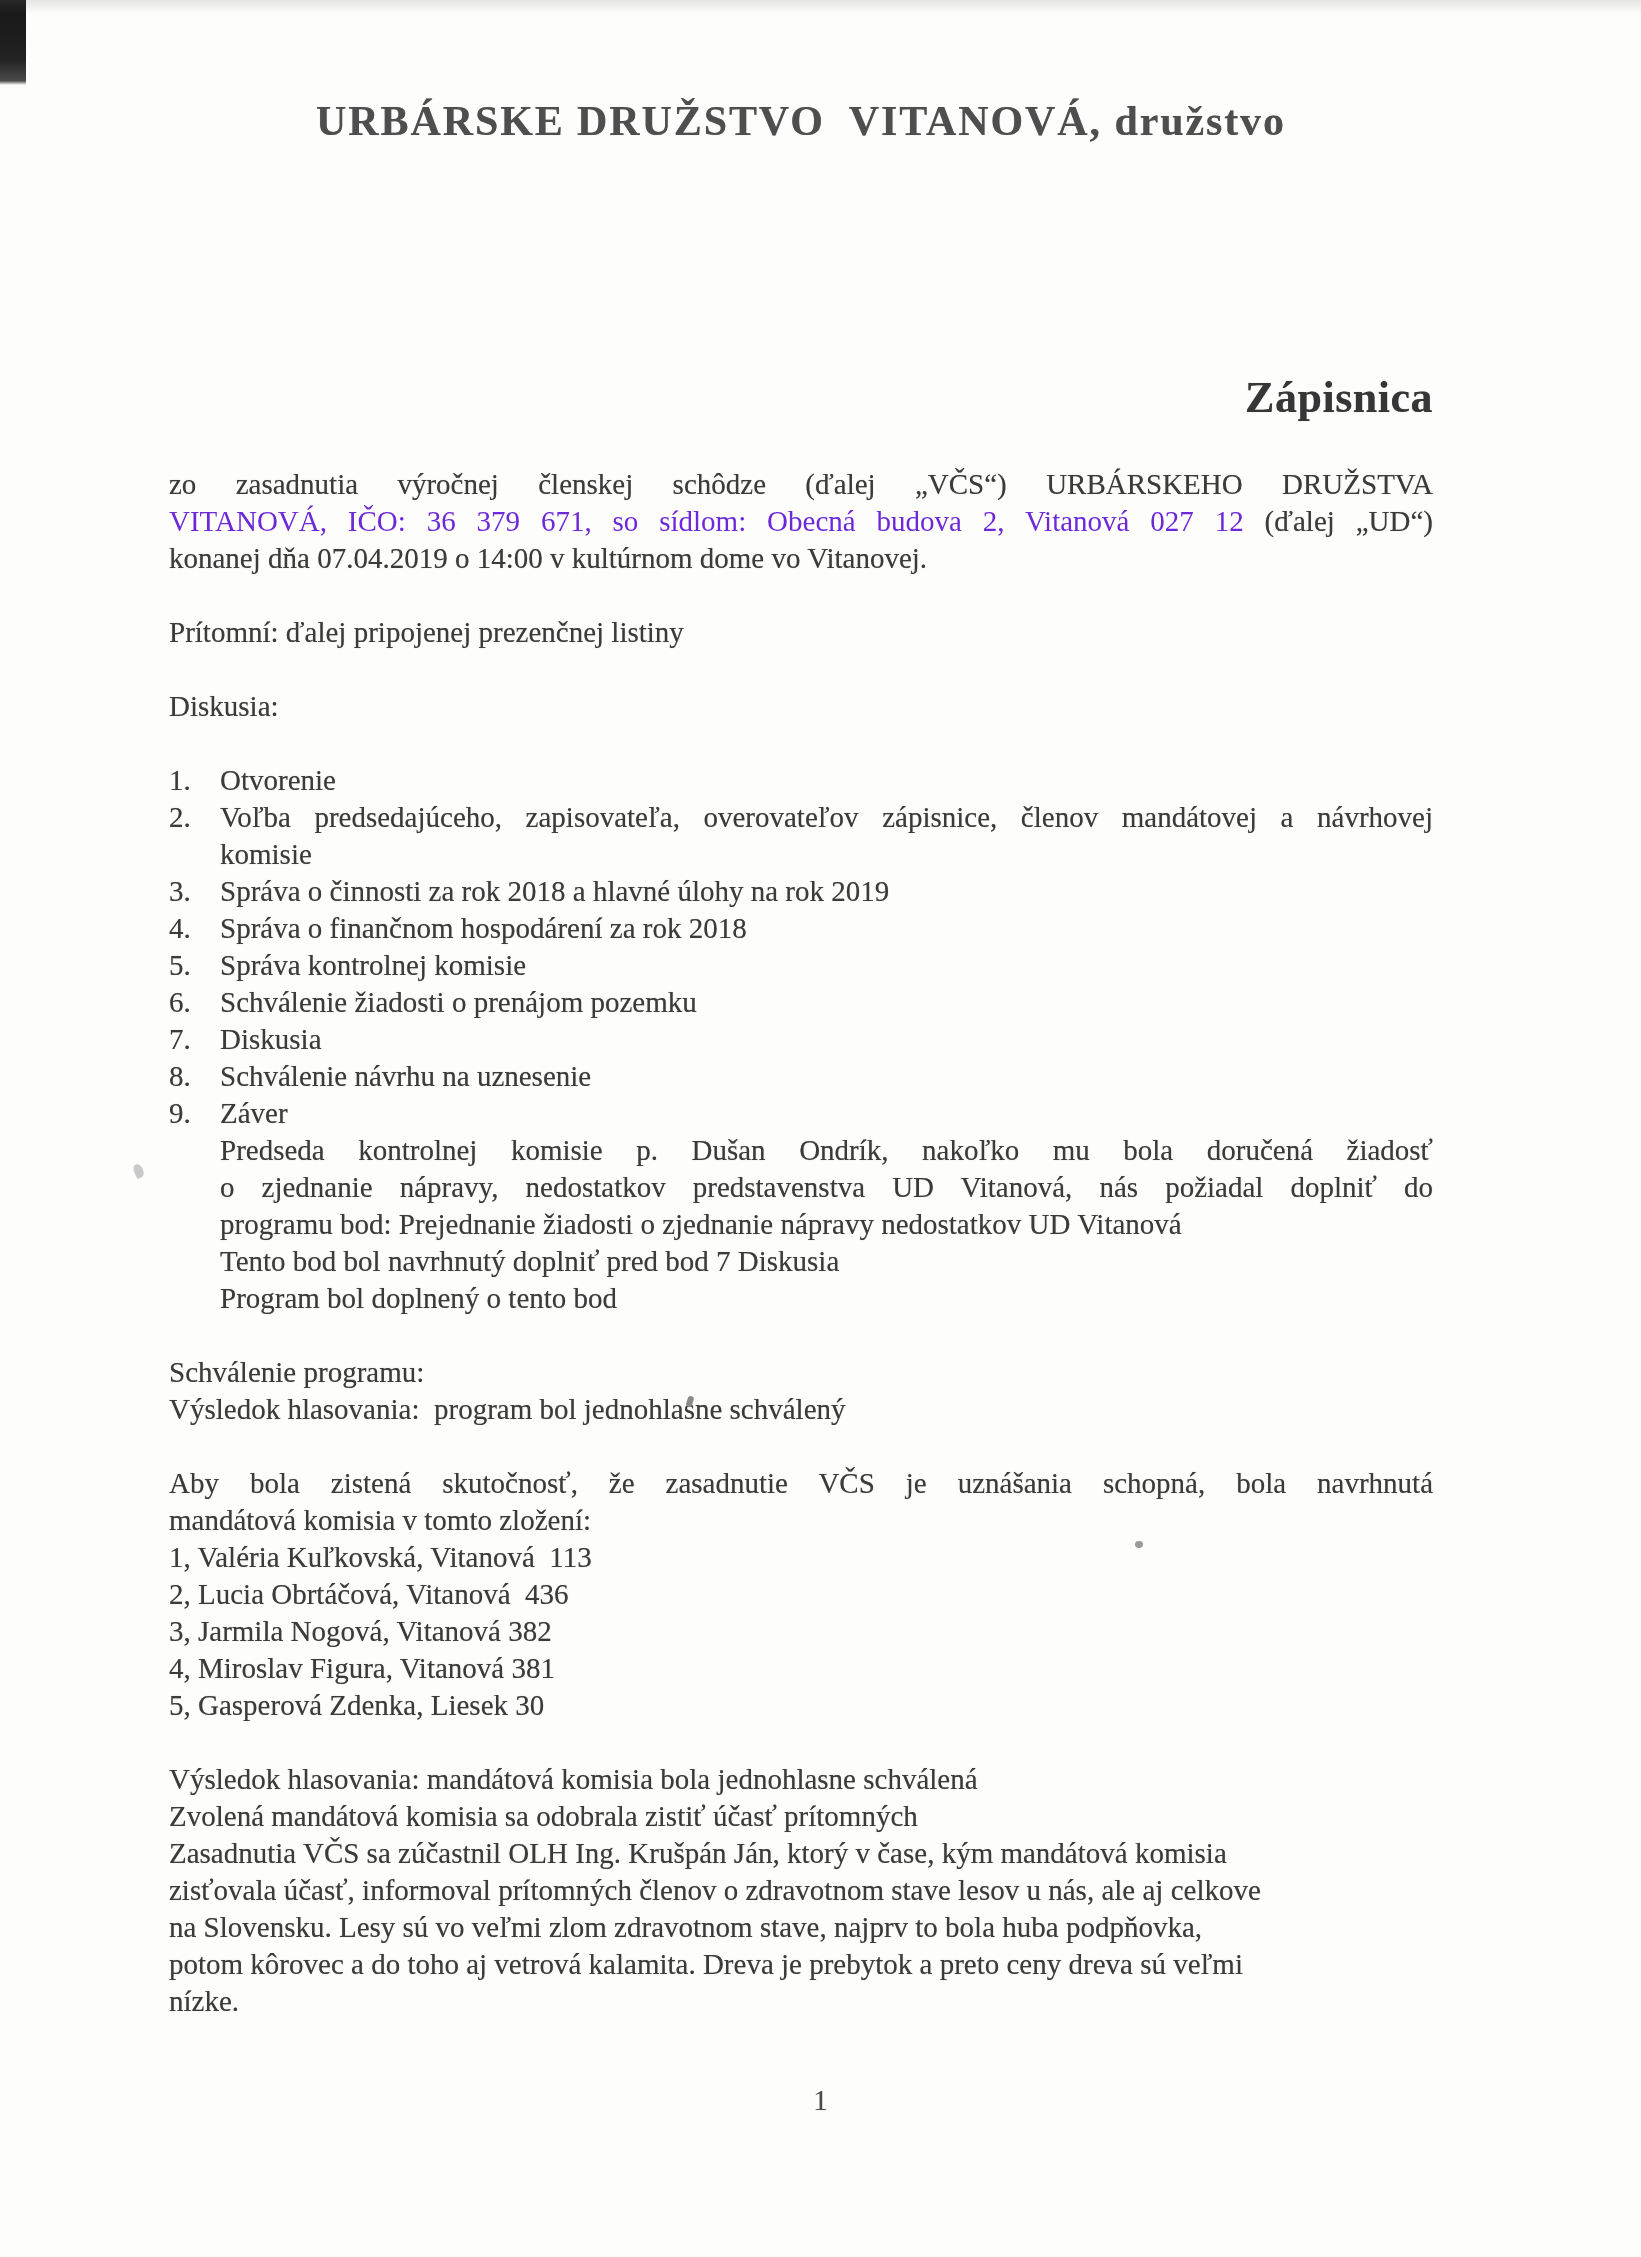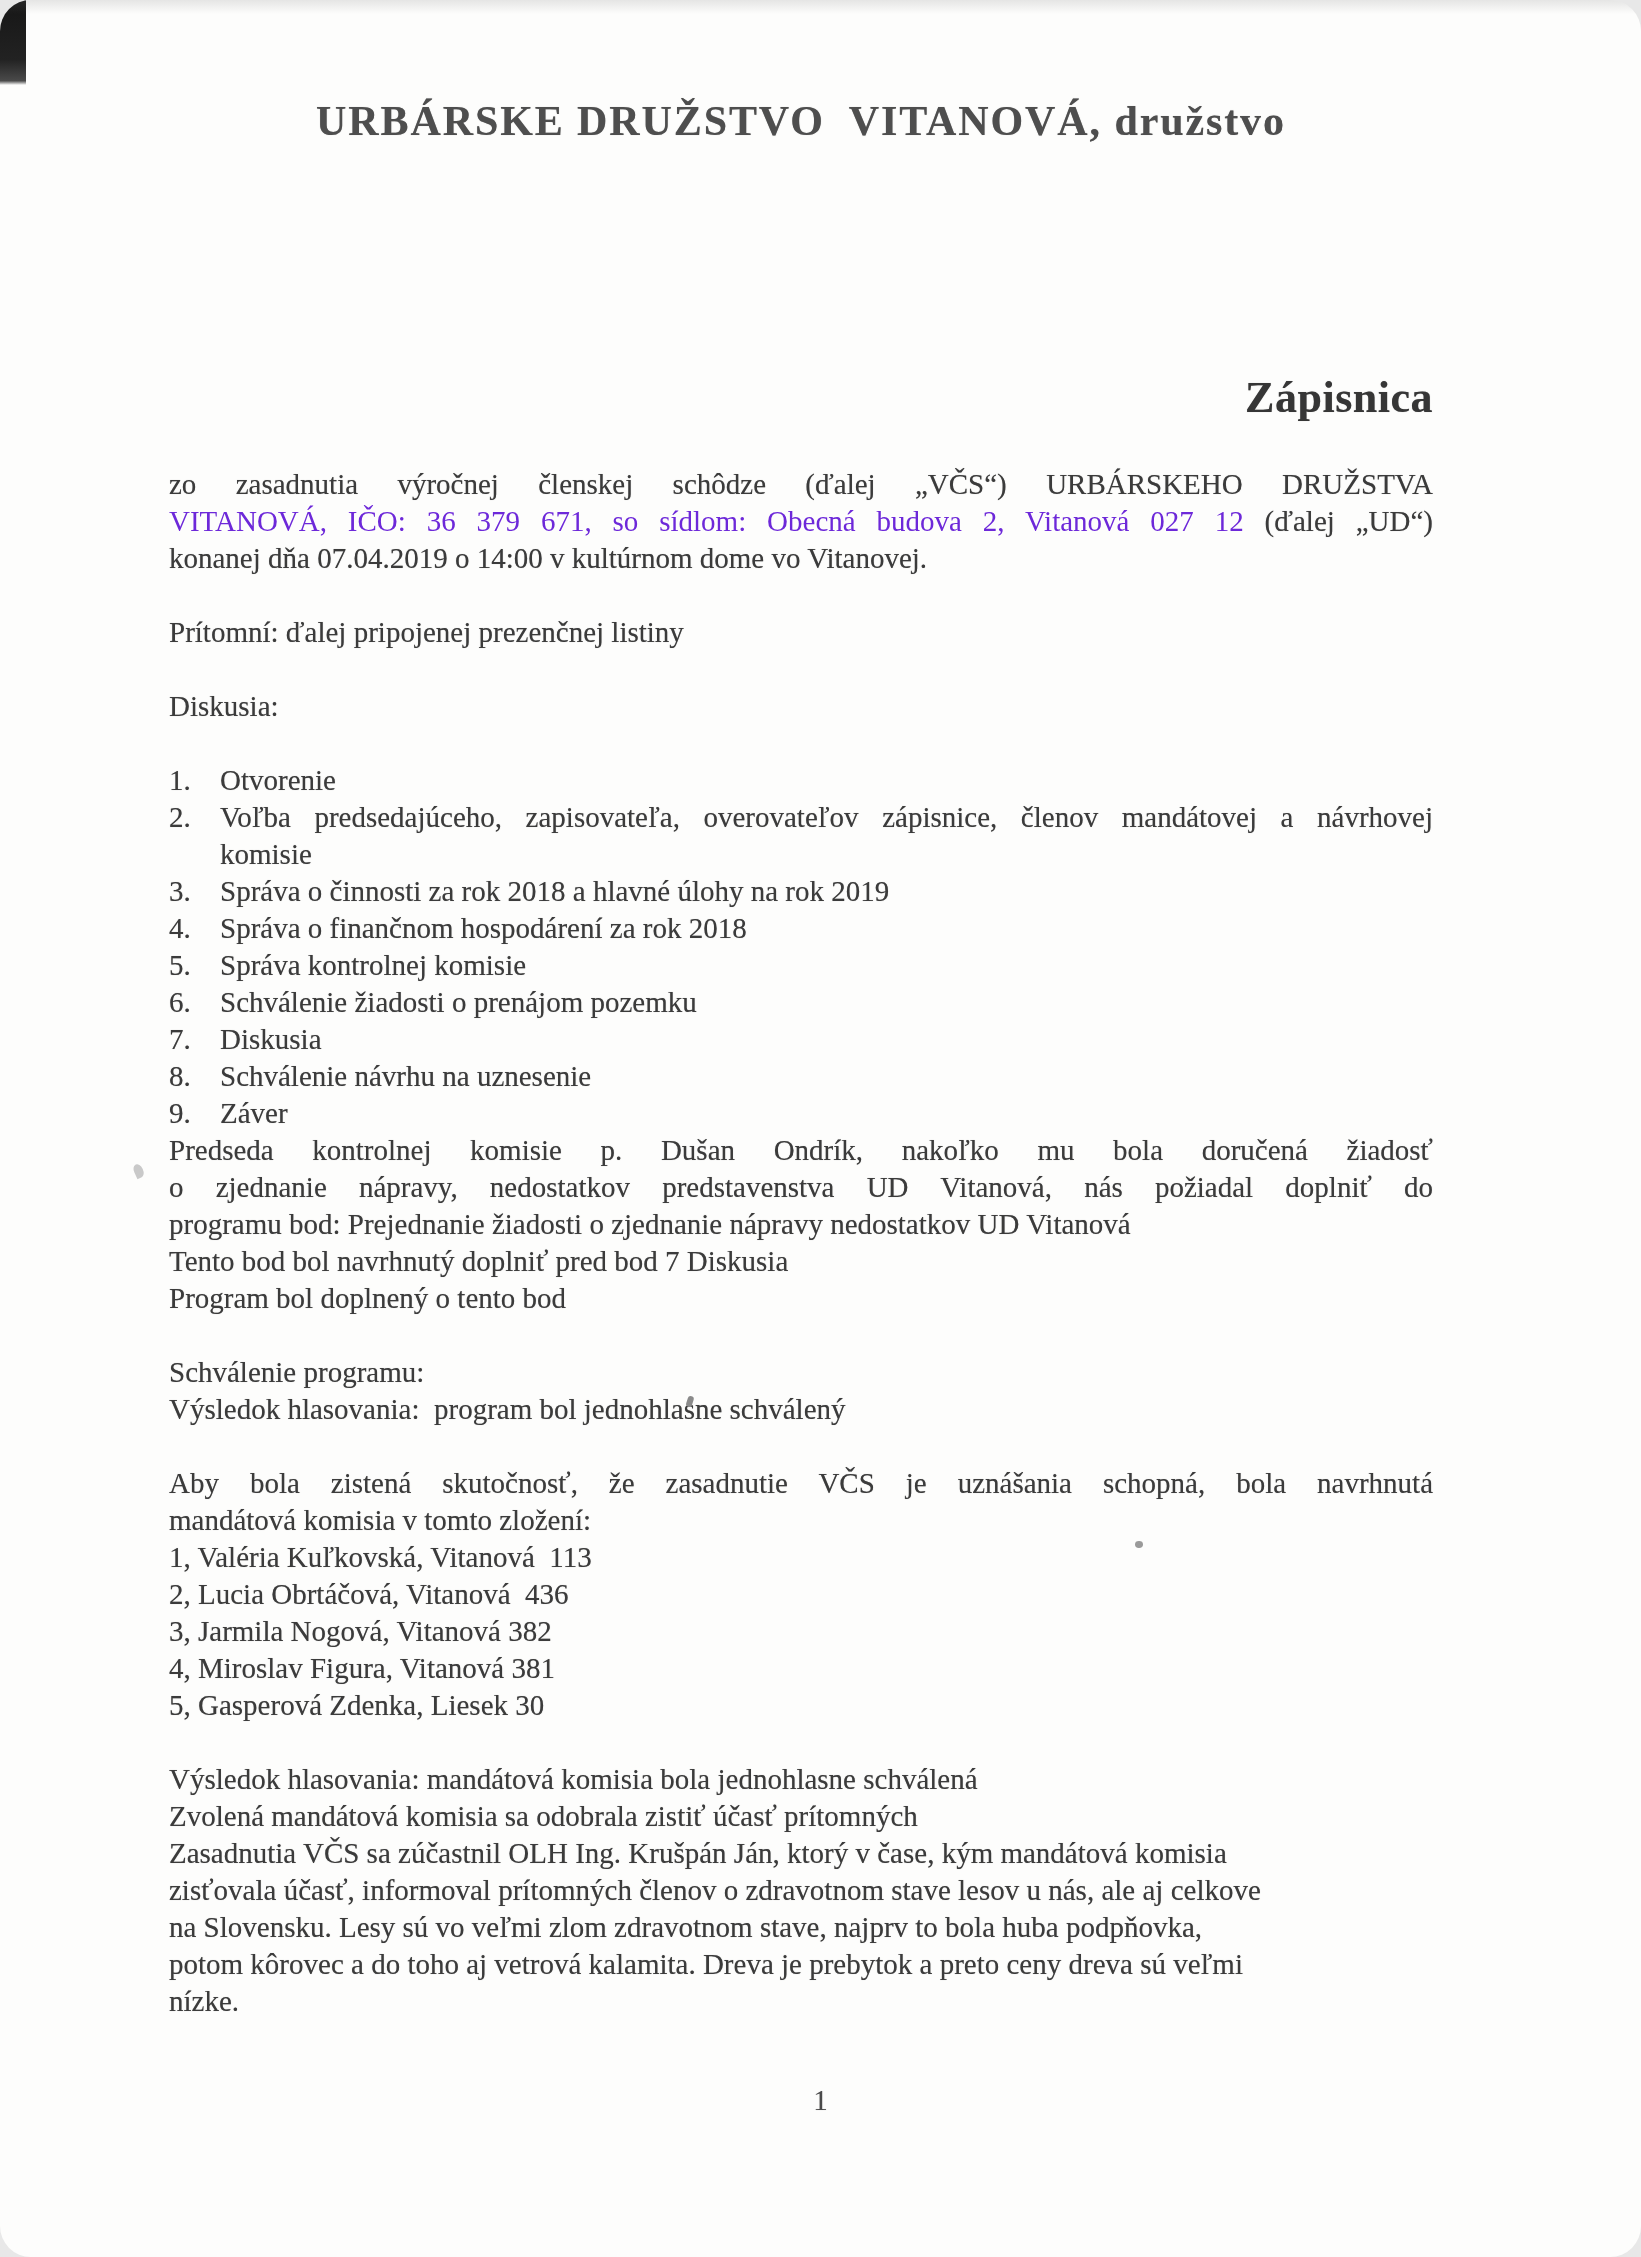--- a/index.html
+++ b/index.html
@@ -7,21 +7,20 @@
     position: relative;
     width: 1641px;
     height: 2257px;
     background: #fdfdfc;
     overflow: hidden;
     font-family: "Liberation Serif", "DejaVu Serif", serif;
     color: #3b3b3b;
     box-sizing: border-box;
     padding: 0 208px 0 169px;
     text-shadow: 0 0 0.7px rgba(70,70,70,0.55);
-    border-radius: 31px;
   }
   
   .corner-mark {
     position: absolute; left: 0; top: 0;
     width: 26px; height: 85px;
     background: linear-gradient(180deg, #161616 0%, #222 70%, #4a4a4a 95%, transparent 100%);
   }
   .top-smudge {
     position: absolute; left: 0; top: 0; width: 100%; height: 13.5px;
     background: linear-gradient(180deg, rgba(120,120,120,0.18), rgba(120,120,120,0));
@@ -56,21 +55,21 @@
   .jline { text-align: justify; text-align-last: justify; }
   .faded { color: #6d28d9; text-shadow: none; }
 
   .intro     { margin-top: 47px; }
   .attendees { margin-top: 37px; }
   .program-label { margin-top: 37px; }
   .program-list  { margin-top: 37px; }
   .pitem { display: flex; }
   .pnum  { width: 51px; flex: none; }
   .ptext { flex: 1 1 auto; min-width: 0; }
-  .note     { }
+  .note     { margin-left: 51px; }
   .approval { margin-top: 37px; }
   .mandate  { margin-top: 37px; }
   .closing  { margin-top: 37px; }
 
   .page-number {
     position: absolute; top: 2084px; left: 0;
     width: 1641px; text-align: center;
     font-size: 29px; color: #4a4a4a;
   }
 </style>

